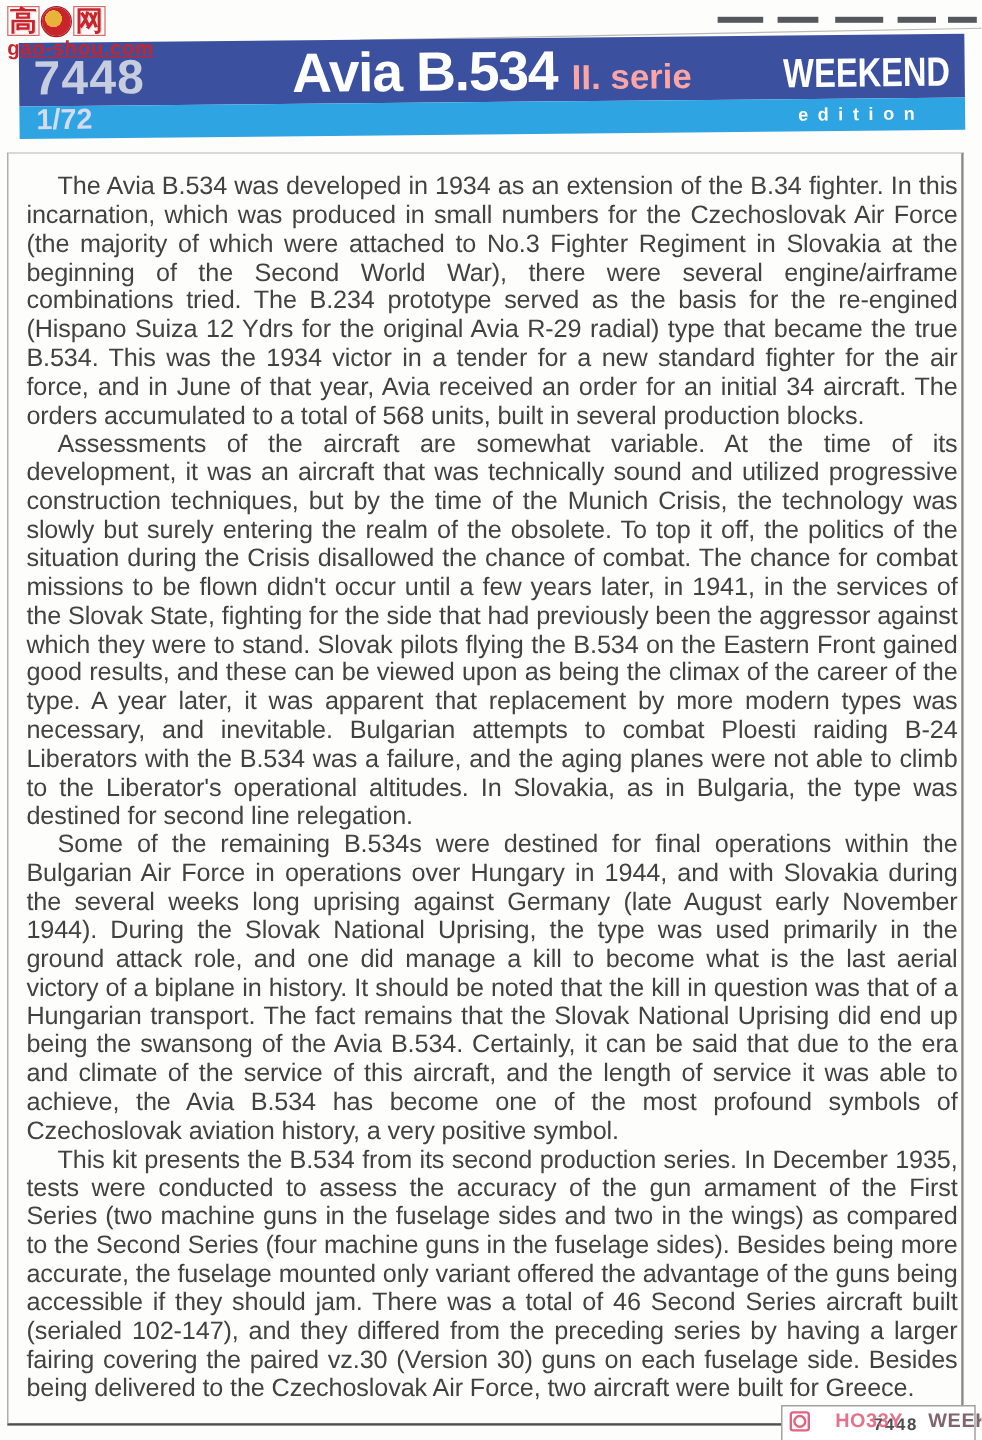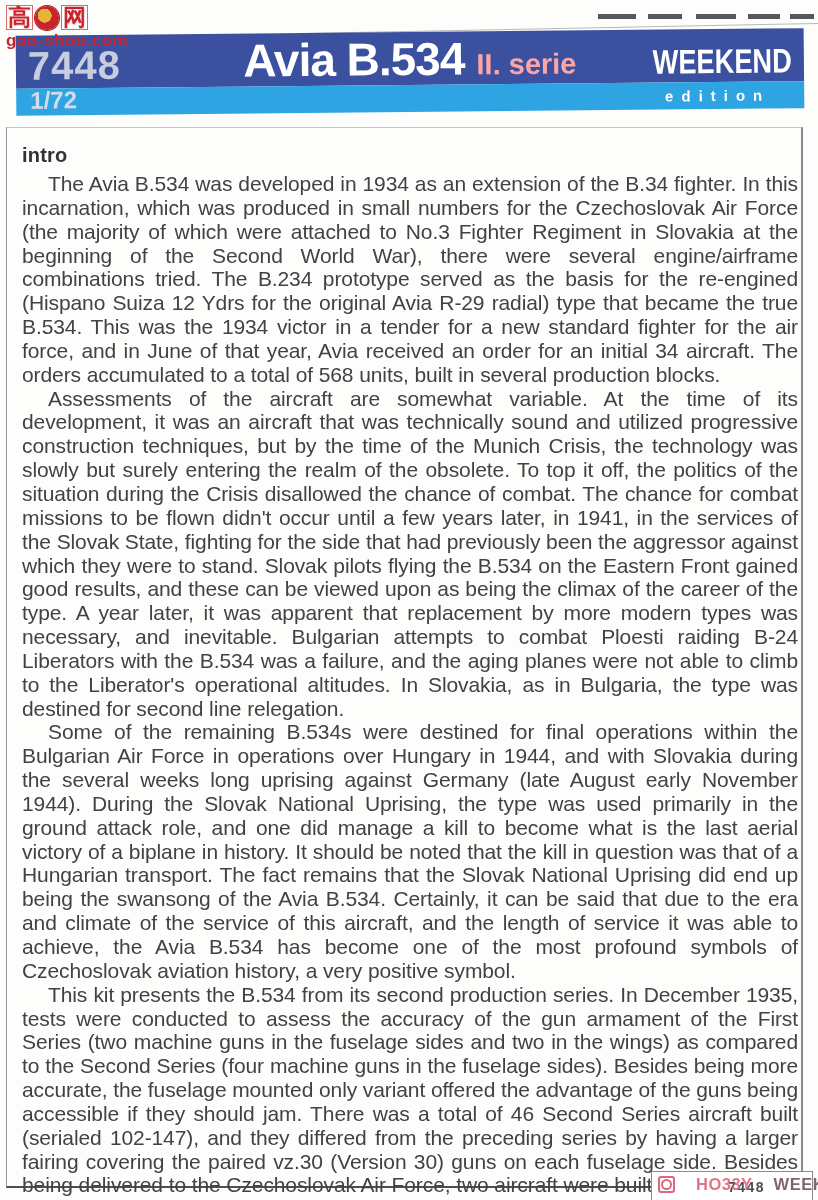--- a/index.html
+++ b/index.html
@@ -100,21 +100,20 @@
     </div>
     <div class="band-light">
       <span class="scale-label">1/72</span>
       <span class="edition">edition</span>
     </div>
   </div>
 
   <div class="frame"></div>
 
   <div class="content">
-    <h2>intro</h2>
     <p>The Avia B.534 was developed in 1934 as an extension of the B.34 fighter. In this incarnation, which was produced in small numbers for the Czechoslovak Air Force (the majority of which were attached to No.3 Fighter Regiment in Slovakia at the beginning of the Second World War), there were several engine/airframe combinations tried. The B.234 prototype served as the basis for the re-engined (Hispano Suiza 12 Ydrs for the original Avia R-29 radial) type that became the true B.534. This was the 1934 victor in a tender for a new standard fighter for the air force, and in June of that year, Avia received an order for an initial 34 aircraft. The orders accumulated to a total of 568 units, built in several production blocks.</p>
     <p>Assessments of the aircraft are somewhat variable. At the time of its development, it was an aircraft that was technically sound and utilized progressive construction techniques, but by the time of the Munich Crisis, the technology was slowly but surely entering the realm of the obsolete. To top it off, the politics of the situation during the Crisis disallowed the chance of combat. The chance for combat missions to be flown didn't occur until a few years later, in 1941, in the services of the Slovak State, fighting for the side that had previously been the aggressor against which they were to stand. Slovak pilots flying the B.534 on the Eastern Front gained good results, and these can be viewed upon as being the climax of the career of the type. A year later, it was apparent that replacement by more modern types was necessary, and inevitable. Bulgarian attempts to combat Ploesti raiding B-24 Liberators with the B.534 was a failure, and the aging planes were not able to climb to the Liberator's operational altitudes. In Slovakia, as in Bulgaria, the type was destined for second line relegation.</p>
     <p>Some of the remaining B.534s were destined for final operations within the Bulgarian Air Force in operations over Hungary in 1944, and with Slovakia during the several weeks long uprising against Germany (late August  early November 1944).  During the Slovak National Uprising, the type was used primarily in the ground attack role, and one did manage a kill to become what is the last aerial victory of a biplane in history. It should be noted that the kill in question was that of a Hungarian transport. The fact remains that the Slovak National Uprising did end up being the swansong of the Avia B.534. Certainly, it can be said that due to the era and climate of the service of this aircraft, and the length of service it was able to achieve, the Avia B.534 has become one of the most profound symbols of Czechoslovak aviation history, a very positive symbol.</p>
     <p>This kit presents the B.534 from its second production series. In December 1935, tests were conducted to assess the accuracy of the gun armament of the First Series (two machine guns in the fuselage sides and two in the wings) as compared to the Second Series (four machine guns in the fuselage sides). Besides being more accurate, the fuselage mounted only variant offered the advantage of the guns being accessible if they should jam. There was a total of 46 Second Series aircraft built (serialed 102-147), and they differed from the preceding series by having a larger fairing covering the paired vz.30 (Version 30) guns on each fuselage side. Besides being delivered to the Czechoslovak Air Force, two aircraft were built for Greece.</p>
   </div>
 
   <div class="footer-box">
     <span class="footer-kit">7448</span>
     <div class="hs-wm">
       <span class="hs-logo">

